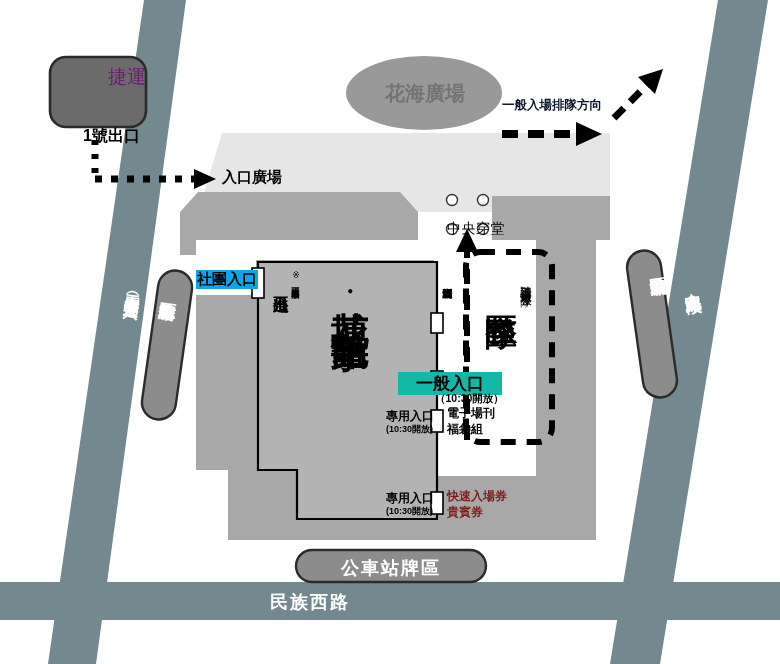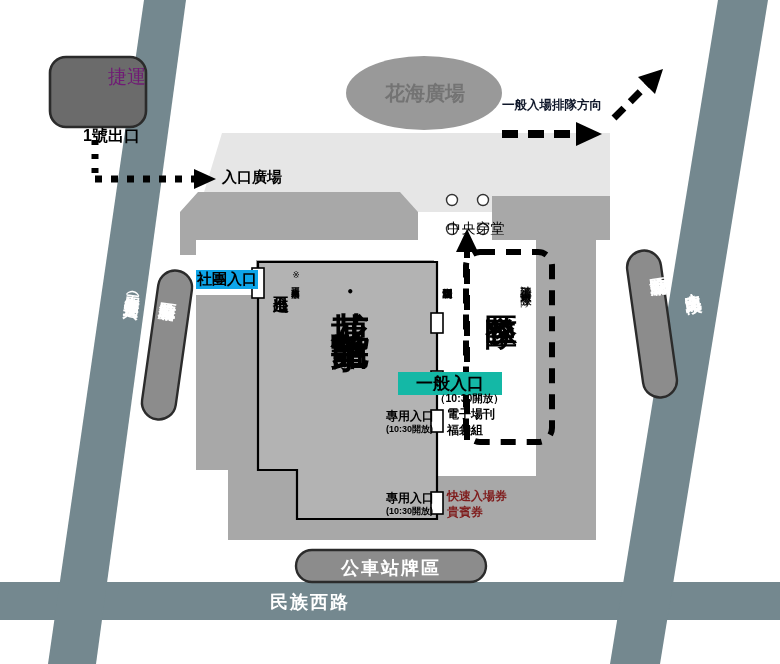--- a/index.html
+++ b/index.html
@@ -132,21 +132,21 @@
 <div class="vtext" style="position:absolute;left:518px;top:276px;font-size:11.5px;color:#000;letter-spacing:1px;
             font-family:'Liberation Serif','DejaVu Serif',serif;">請聽從工作人員引導整隊</div>
 
 <div style="position:absolute;left:398px;top:372px;font-size:17px;font-weight:bold;color:#000;
             background:#14b8a6;padding:0 18px;white-space:nowrap;">一般入口</div>
 <div style="position:absolute;left:392px;top:392px;font-size:10.5px;font-weight:bold;color:#000;
             white-space:nowrap;margin-left:43px;">（10:30開放）</div>
 
 <div style="position:absolute;left:386px;top:408px;font-size:12px;font-weight:bold;color:#000;white-space:nowrap;">專用入口</div>
 <div style="position:absolute;left:386px;top:423px;font-size:9px;font-weight:bold;color:#000;white-space:nowrap;">(10:30開放)</div>
-<div style="position:absolute;left:447px;top:407px;font-size:12px;font-weight:bold;color:#000;line-height:1.3;white-space:nowrap;">
+<div style="position:absolute;left:447px;top:407px;font-size:12px;font-weight:bold;color:#000;line-height:1.3;white-space:nowrap;font-family:Liberation Mono, monospace;">
   <div>電子場刊</div>
   <div>福袋組</div>
 </div>
 
 <div style="position:absolute;left:386px;top:490px;font-size:12px;font-weight:bold;color:#000;white-space:nowrap;">專用入口</div>
 <div style="position:absolute;left:386px;top:505px;font-size:9px;font-weight:bold;color:#000;white-space:nowrap;">(10:30開放)</div>
 <div style="position:absolute;left:447px;top:489px;font-size:12px;font-weight:bold;color:#7f1d1d;line-height:1.3;white-space:nowrap;">
   <div>快速入場券</div>
   <div>貴賓券</div>
 </div>

